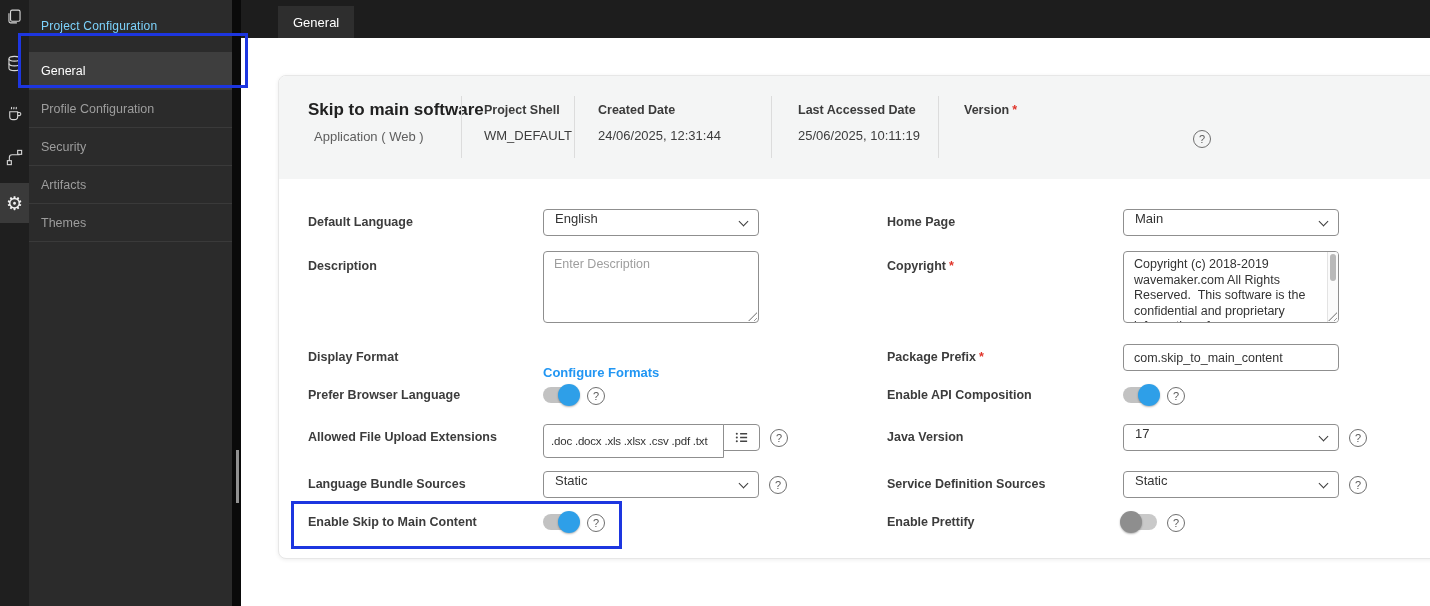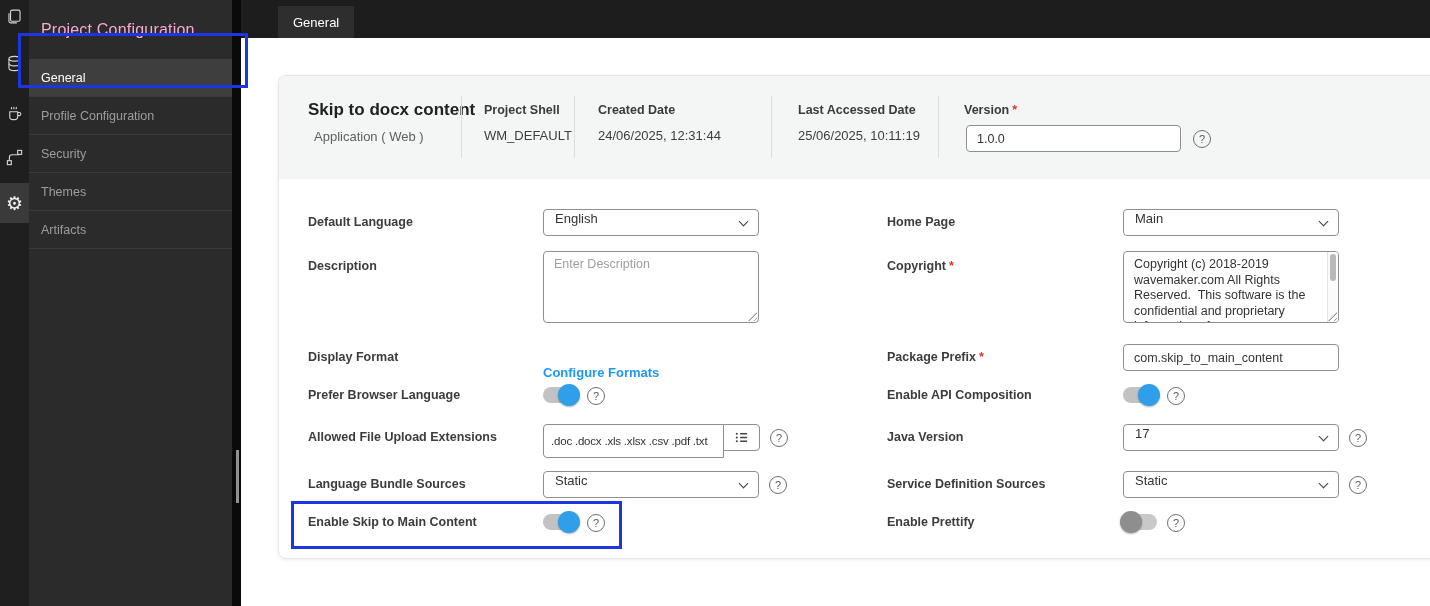--- a/index.html
+++ b/index.html
@@ -12,22 +12,22 @@
 
   
   .rail { position:absolute; left:0; top:0; width:29px; height:606px; background:#1f1f1f; z-index:3; }
   .rail .ric { position:absolute; left:0; width:29px; height:24px; display:flex; align-items:center; justify-content:center; }
   .rail .active-row { position:absolute; left:0; top:183px; width:29px; height:40px; background:#3a3a3a; }
   .rail svg { stroke:#d6d6d6; fill:none; stroke-width:1.4; }
   .gear-glyph { color:#f0f0f0; font-size:19px; line-height:19px; }
 
   
   .sidebar { position:absolute; left:29px; top:0; width:203px; height:606px; background:#2b2b2b; z-index:3; }
-  .sb-header { height:59px; display:flex; align-items:center; padding-left:12px;
-               color:#f9a8d4; font-size:16px; letter-spacing:.2px; }
+  .sb-header { height:52px; display:flex; align-items:center; padding-left:12px;
+               color:#7dd3fc; font-size:12px; letter-spacing:.2px; }
   .sb-item { height:38px; display:flex; align-items:center; padding-left:12px;
              color:#9d9d9d; font-size:12.5px; border-bottom:1px solid #3a3a3a; cursor:pointer; }
   .sb-item.active { background:#3e3e3e; color:#ffffff; }
 
   
   .strip { position:absolute; left:232px; top:0; width:9px; height:606px; background:#0a0a0a; z-index:3; }
   .strip .thumb { position:absolute; left:4px; top:450px; width:3px; height:53px; background:#919191; }
 
   
   .content { position:absolute; left:241px; top:0; width:1189px; height:606px; background:#fff; }
@@ -141,54 +141,53 @@
     <div class="ric" style="top:191px;">
       <span class="gear-glyph">⚙</span>
     </div>
   </div>
 
   <div class="sidebar">
     <div class="sb-header">Project Configuration</div>
     <div class="sb-item active">General</div>
     <div class="sb-item">Profile Configuration</div>
     <div class="sb-item">Security</div>
+    <div class="sb-item">Artifacts</div>
     <div class="sb-item">Themes</div>
-    <div class="sb-item">Artifacts</div>
   </div>
 
   <div class="strip">
     <div class="thumb"></div>
   </div>
 
   <div class="content">
     <div class="tabbar">
       <div class="tab">General</div>
     </div>
 
     <div class="card">
 
       <div class="card-header">
-        <div class="ch-title">Skip to docx content</div>
+        <div class="ch-title">Skip to main software</div>
         <div class="ch-subtitle">Application ( Web )</div>
 
         <div class="vdiv" style="left:182px;"></div>
         <div class="meta-label" style="left:205px;">Project Shell</div>
         <div class="meta-value" style="left:205px;">WM_DEFAULT</div>
 
         <div class="vdiv" style="left:295px;"></div>
         <div class="meta-label" style="left:319px;">Created Date</div>
         <div class="meta-value" style="left:319px;">24/06/2025, 12:31:44</div>
 
         <div class="vdiv" style="left:492px;"></div>
         <div class="meta-label" style="left:519px;">Last Accessed Date</div>
         <div class="meta-value" style="left:519px;">25/06/2025, 10:11:19</div>
 
         <div class="vdiv" style="left:659px;"></div>
         <div class="meta-label" style="left:685px;"><span>Version</span><span class="req">*</span></div>
-        <input class="txtinput" style="position: absolute; left: 687px; top: 49px; width: 215px;" value="1.0.0">
         <div class="help" style="position:absolute; left:914px; top:54px; margin-left:0;">?</div>
       </div>
 
       <div class="form-grid">
 
         <div class="lbl">Default Language</div>
         <div class="ctl">
           <div class="fselect">
             <span>English</span>
               <span class="chev"></span>

